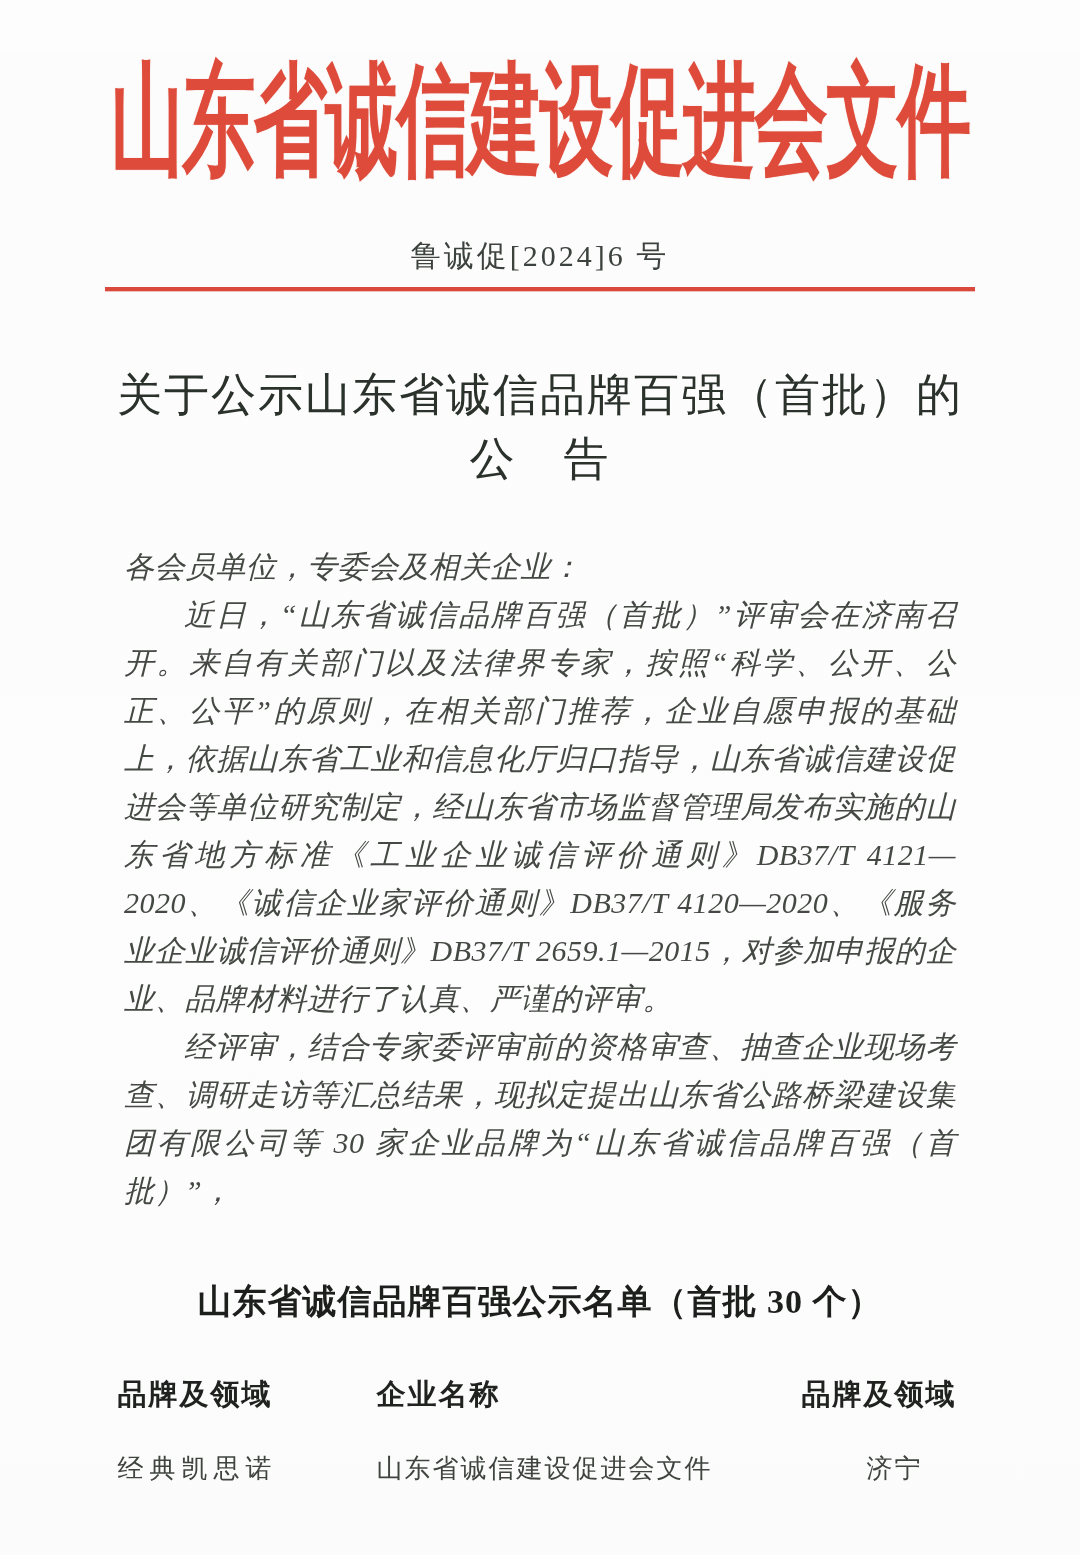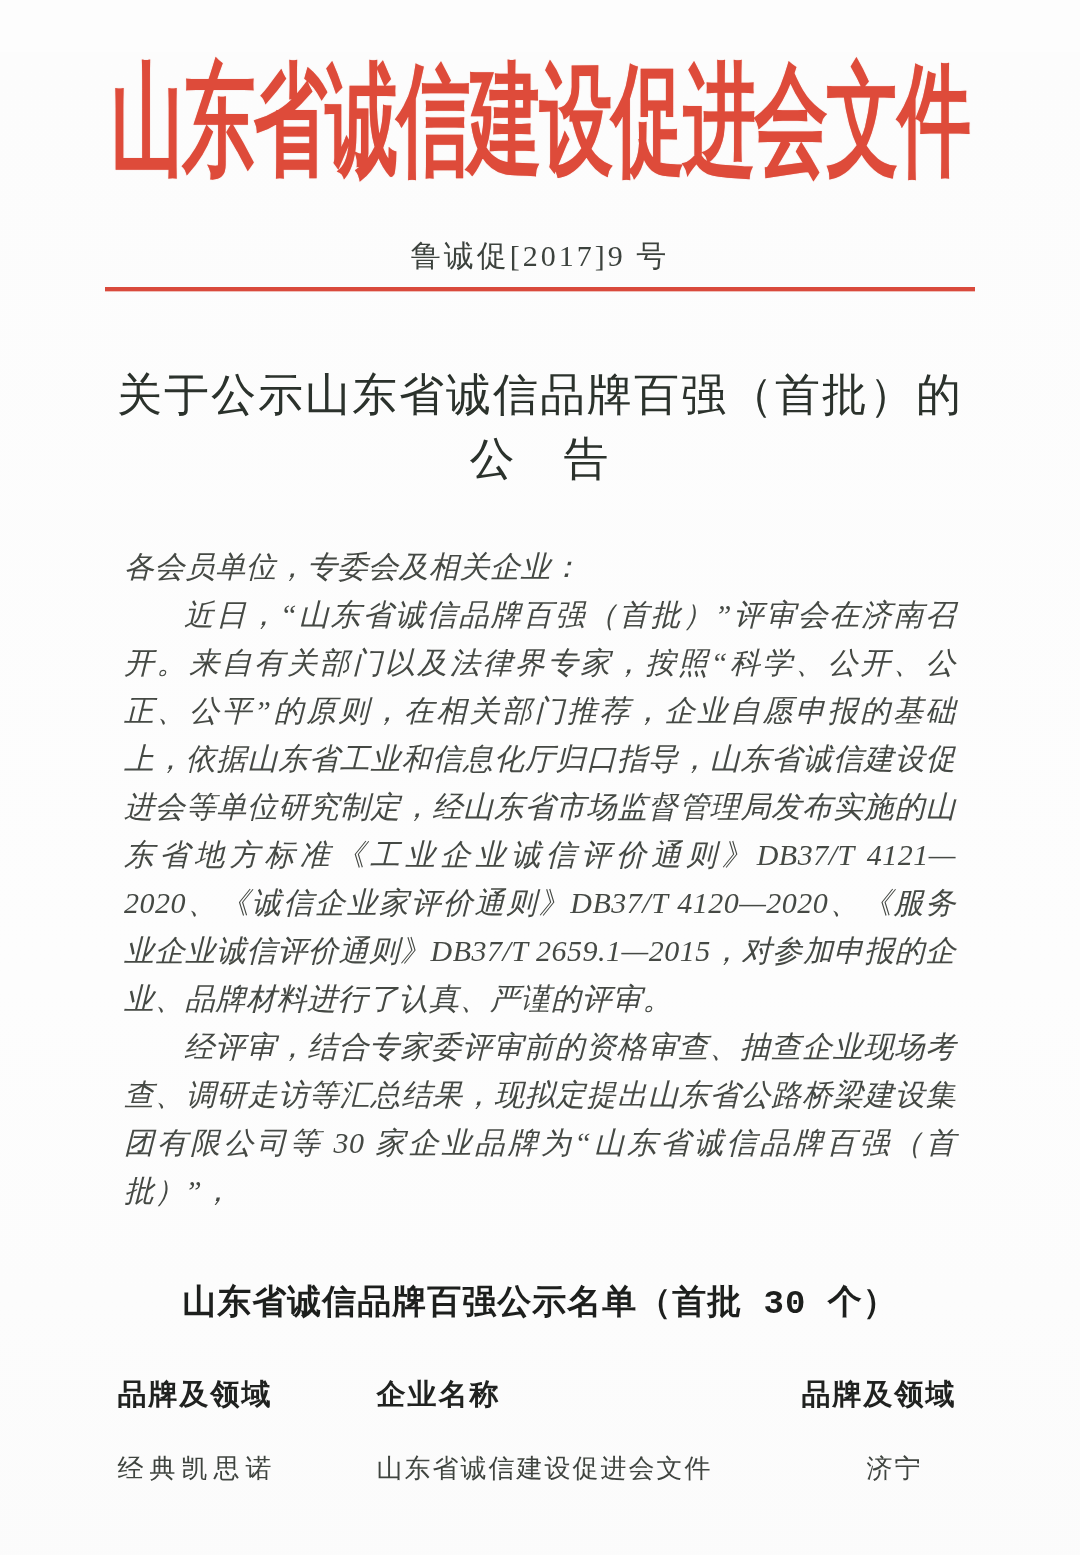--- a/index.html
+++ b/index.html
@@ -79,21 +79,21 @@
     letter-spacing: 0.5px;
     font-style: italic;
   }
   .body-text .salutation { text-indent: 0; }
   .body-text .para { text-indent: 2em; }
 
   
   .list-heading {
     margin-top: 64px;
     text-align: center;
-    font-family: Liberation Mono, monospace;
+    font-family: Liberation Serif, serif;
     font-weight: bold;
     font-size: 34px;
     color: #1d1f1d;
     letter-spacing: 1px;
   }
 
   
   .doc-table {
     width: 845px;
     margin: 50px auto 0 auto;
@@ -124,21 +124,21 @@
 </style>
 </head>
 <body>
 
 <div class="page">
 
   <div class="letterhead">
     <h1>山东省诚信建设促进会文件</h1>
   </div>
 
-  <div class="doc-number">鲁诚促[2017]9 号</div>
+  <div class="doc-number">鲁诚促[2024]6 号</div>
 
   <div class="red-rule"></div>
 
   <div class="announce-title">
     <div>关于公示山东省诚信品牌百强（首批）的</div>
     <div>公　告</div>
   </div>
 
   <div class="body-text">
     <div class="salutation">各会员单位，专委会及相关企业：</div>

